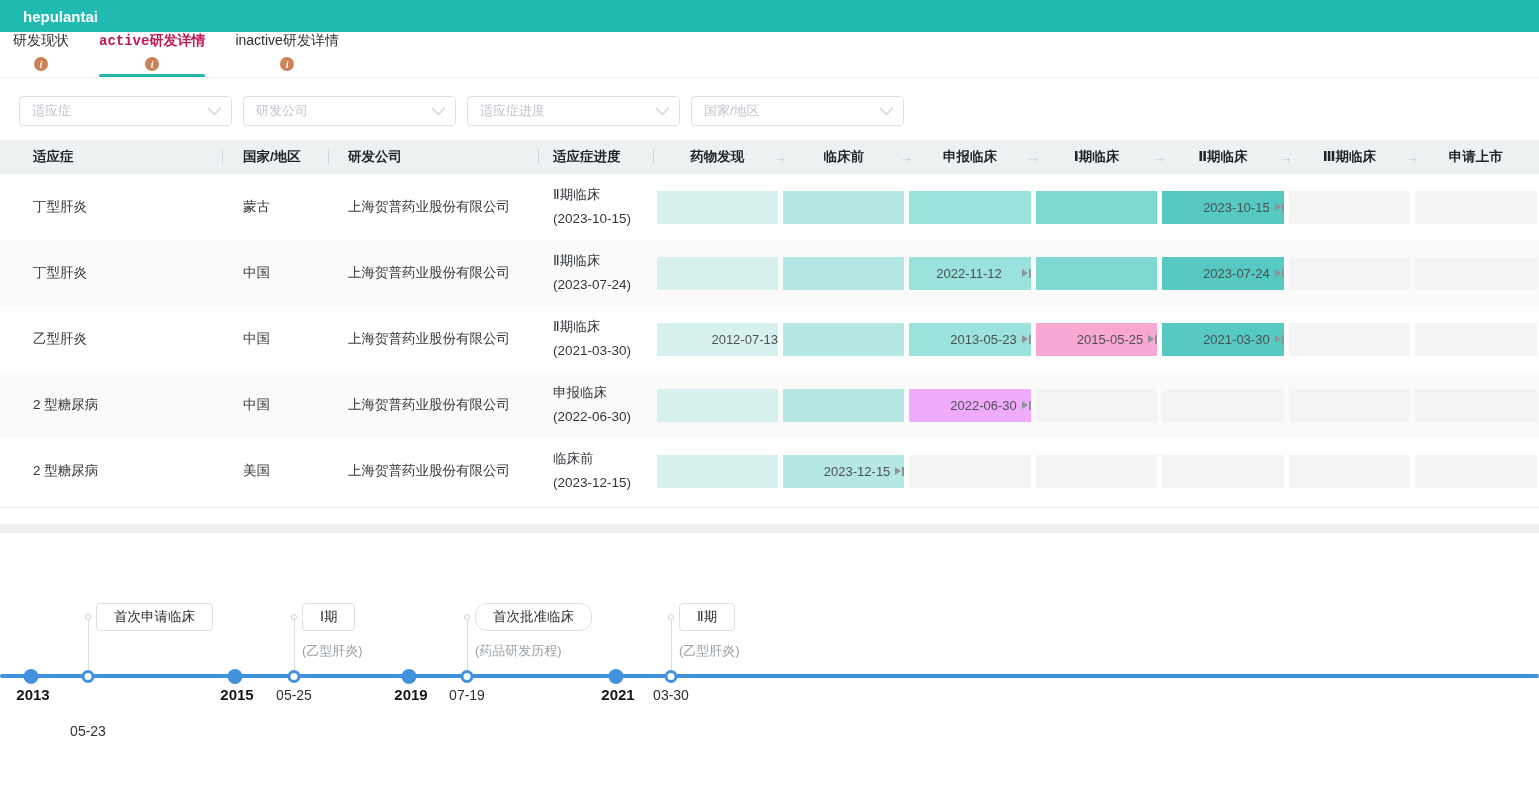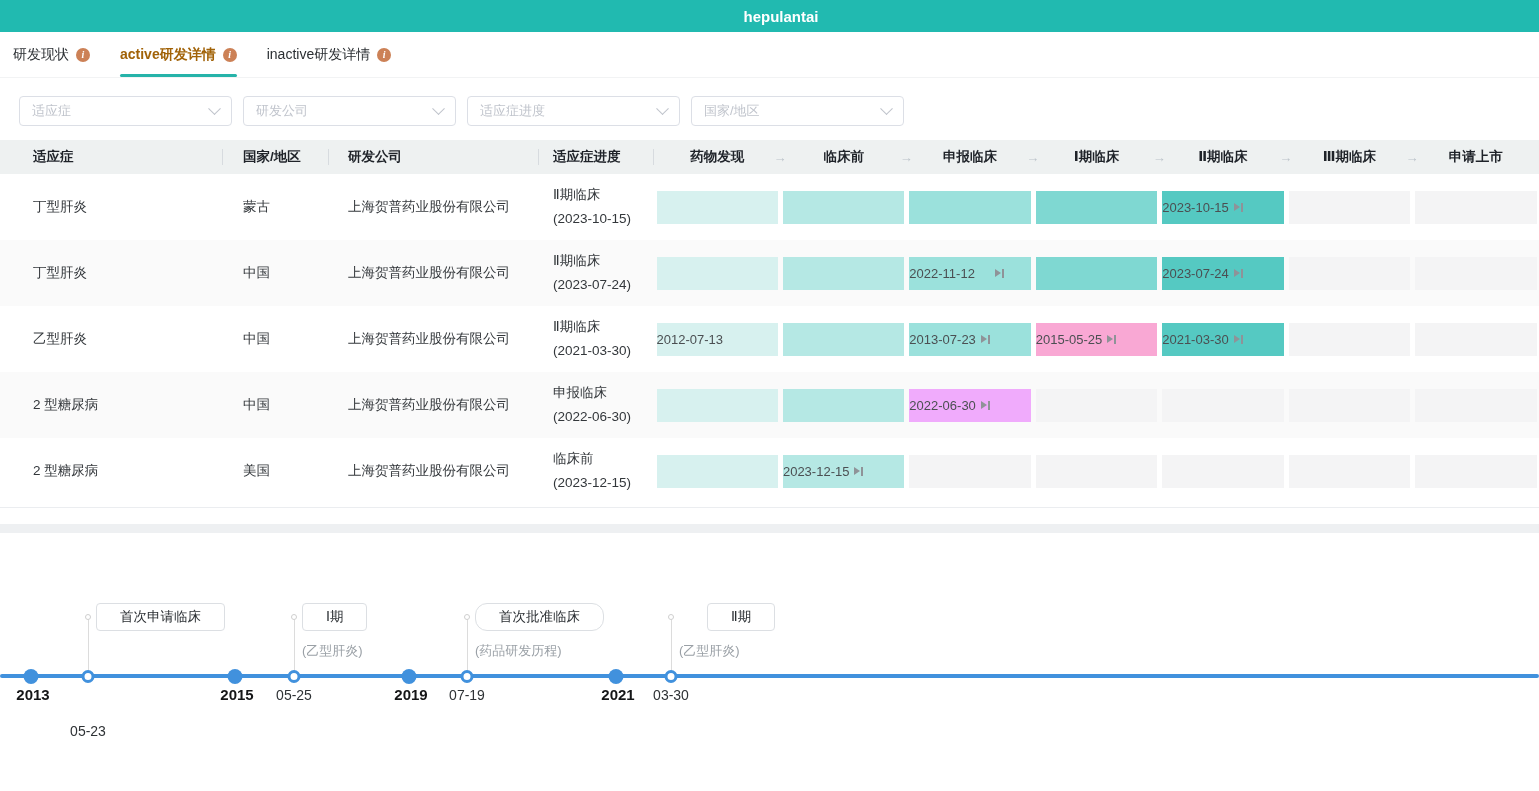--- a/index.html
+++ b/index.html
@@ -11,21 +11,21 @@
     color:#fff; font-size:15px; font-weight:bold; }
 
   
   .section-title { height:38px; padding:12px 0 0 13px; font-size:14px; font-weight:bold;
     color:#17181a; border-bottom:1px solid #ebedf0; background:#fff; }
 
   
   .tabs { height:46px; display:flex; align-items:stretch; padding-left:13px;
     border-bottom:1px solid #f2f3f4; background:#fff; }
   .tab { display:flex; align-items:center; gap:7px; margin-right:30px; position:relative;
-    font-size:14px; color:#2b2f33; cursor:pointer; }
+    font-size:14px; color:#2b2f33; cursor:pointer;flex-direction:column; }
   .tab.active { font-weight:bold; }
   .tab.active::after { content:""; position:absolute; left:0; right:0; bottom:0; height:3px;
     border-radius:2px; background:var(--accent); }
   .info-icon { width:14px; height:14px; border-radius:50%; color:#fff; font-size:10px;
     font-weight:bold; font-style:italic; display:flex; align-items:center; justify-content:center;
     font-family:"Liberation Serif",serif; }
 
   
   .filters { padding:18px 0 14px 19px; display:flex; gap:11px; background:#fff; }
   .select { width:213px; height:30px; border:1px solid #dcdfe6; border-radius:4px;
@@ -44,21 +44,21 @@
   .th.div::after { content:""; position:absolute; right:0; top:9px; height:16px; width:1px; background:#d7dbdf; }
   .th.stage { justify-content:center; }
   .th-arrow { position:absolute; right:-6px; color:#bcc3ca; font-size:13px; font-weight:normal; }
 
   .row { height:66px; align-items:center; font-size:13.5px; color:#33373b; background:#fff; }
   .row.alt { background:#fafafa; }
   .cell { padding-left:33px; }
   .cell.c2 { padding-left:20px; } .cell.c3 { padding-left:19px; }
   .cell.c4 { padding-left:14px; line-height:1.75; font-size:13.5px; }
   .stage-cell { padding:0 2.5px; }
-  .bar { height:33px; border-radius:0; display:flex; align-items:center; justify-content:flex-start;
+  .bar { height:33px; border-radius:0; display:flex; align-items:center; justify-content:flex-end;
     gap:5px; font-size:13px; color:#4b4f52; }
   .step-icon { display:inline-flex; align-items:center; }
   .step-icon .tri { width:0; height:0; border-top:4px solid transparent; border-bottom:4px solid transparent;
     border-left:6px solid #8f9398; }
   .step-icon .vbar { width:2px; height:9px; background:#8f9398; margin-left:1px; }
   .table-end { border-top:1px solid #ebedf0; height:17px; margin-top:3px; background:#fff; }
 
   .band { height:9px; background:#eef0f2; }
 
   
@@ -67,39 +67,39 @@
   .tl-dot-year { position:absolute; width:15px; height:15px; border-radius:50%; top:136px;
     transform:translateX(-50%); }
   .tl-dot-event { position:absolute; width:13px; height:13px; border-radius:50%; background:#fff;
     border:3px solid #4191dd; top:137px; transform:translateX(-50%); }
   .tl-year { position:absolute; top:153px; transform:translateX(-50%); font-size:15px;
     font-weight:bold; color:#151617; }
   .tl-date { position:absolute; top:154px; transform:translateX(-50%); font-size:14px; color:#2e3235; }
   .tl-stem { position:absolute; width:1px; top:86px; height:57px; background:#dcdcdc; }
   .tl-stem-dot { position:absolute; width:6px; height:6px; border-radius:50%; border:1px solid #cfcfcf;
     background:#fff; top:81px; transform:translateX(-50%); }
-  .tl-box { position:absolute; top:70px; padding:4px 23px; border:1px solid #dcdfe3; border-radius:4px;
+  .tl-box { position:absolute; top:70px; padding:4px 17px; border:1px solid #dcdfe3; border-radius:4px;
     background:#fff; font-size:13.5px; color:#2b2f33; white-space:nowrap; }
   .tl-sub { position:absolute; top:109px; font-size:13px; color:#9aa0a6; white-space:nowrap; }
 </style>
 </head>
 <body>
 
-<div class="topbar" style="background: rgb(33, 186, 176); justify-content: center;">
+<div class="topbar" style="background: rgb(33, 186, 176);">
   <span>hepulantai</span>
 </div>
 
 <div>
   <div class="tabs" id="tabs">
       <div class="tab">
         <span class="tab-label">研发现状</span>
         <span class="info-icon" style="background: rgb(204, 129, 86);">i</span>
       </div>
       <div class="tab active">
-        <span class="tab-label" style="color: #a16207;">active研发详情</span>
+        <span class="tab-label" style="color: #be185d; font-family: Liberation Mono, monospace;">active研发详情</span>
         <span class="info-icon" style="background: rgb(204, 129, 86);">i</span>
       </div>
       <div class="tab">
         <span class="tab-label">inactive研发详情</span>
         <span class="info-icon" style="background: rgb(204, 129, 86);">i</span>
       </div>
     </div>
   <div class="filters" id="filters">
       <div class="select">
         <span class="ph">适应症</span>
@@ -249,21 +249,21 @@
         <div class="stage-cell">
           <div class="bar" style="background: rgb(215, 241, 239);">
             <span class="bar-label">2012-07-13</span>
           </div>
         </div>
         <div class="stage-cell">
           <div class="bar" style="background: rgb(181, 232, 228);"></div>
         </div>
         <div class="stage-cell">
           <div class="bar" style="background: rgb(155, 225, 220);">
-            <span class="bar-label">2013-07-23</span>
+            <span class="bar-label">2013-05-23</span>
             <span class="step-icon">
               <i class="tri"></i>
               <i class="vbar"></i>
             </span>
           </div>
         </div>
         <div class="stage-cell">
           <div class="bar" style="background: #f9a8d4;">
             <span class="bar-label">2015-05-25</span>
             <span class="step-icon">
@@ -389,18 +389,18 @@
       <div class="tl-dot-event" style="left: 294px; border-color: rgb(65, 145, 221);"></div>
       <div class="tl-date" style="left: 294px;">05-25</div>
       <div class="tl-stem" style="left: 467px;"></div>
       <div class="tl-stem-dot" style="left: 467px;"></div>
       <div class="tl-box" style="left: 475px; border-radius: 12px;">首次批准临床</div>
       <div class="tl-sub" style="left: 475px;">(药品研发历程)</div>
       <div class="tl-dot-event" style="left: 467px; border-color: rgb(65, 145, 221);"></div>
       <div class="tl-date" style="left: 467px;">07-19</div>
       <div class="tl-stem" style="left: 671px;"></div>
       <div class="tl-stem-dot" style="left: 671px;"></div>
-      <div class="tl-box" style="left: 707px;">Ⅱ期</div>
+      <div class="tl-box" style="left: 679px;">Ⅱ期</div>
       <div class="tl-sub" style="left: 679px;">(乙型肝炎)</div>
       <div class="tl-dot-event" style="left: 671px; border-color: rgb(65, 145, 221);"></div>
       <div class="tl-date" style="left: 671px;">03-30</div>
     </div>
 </div>
 
 </body></html>

